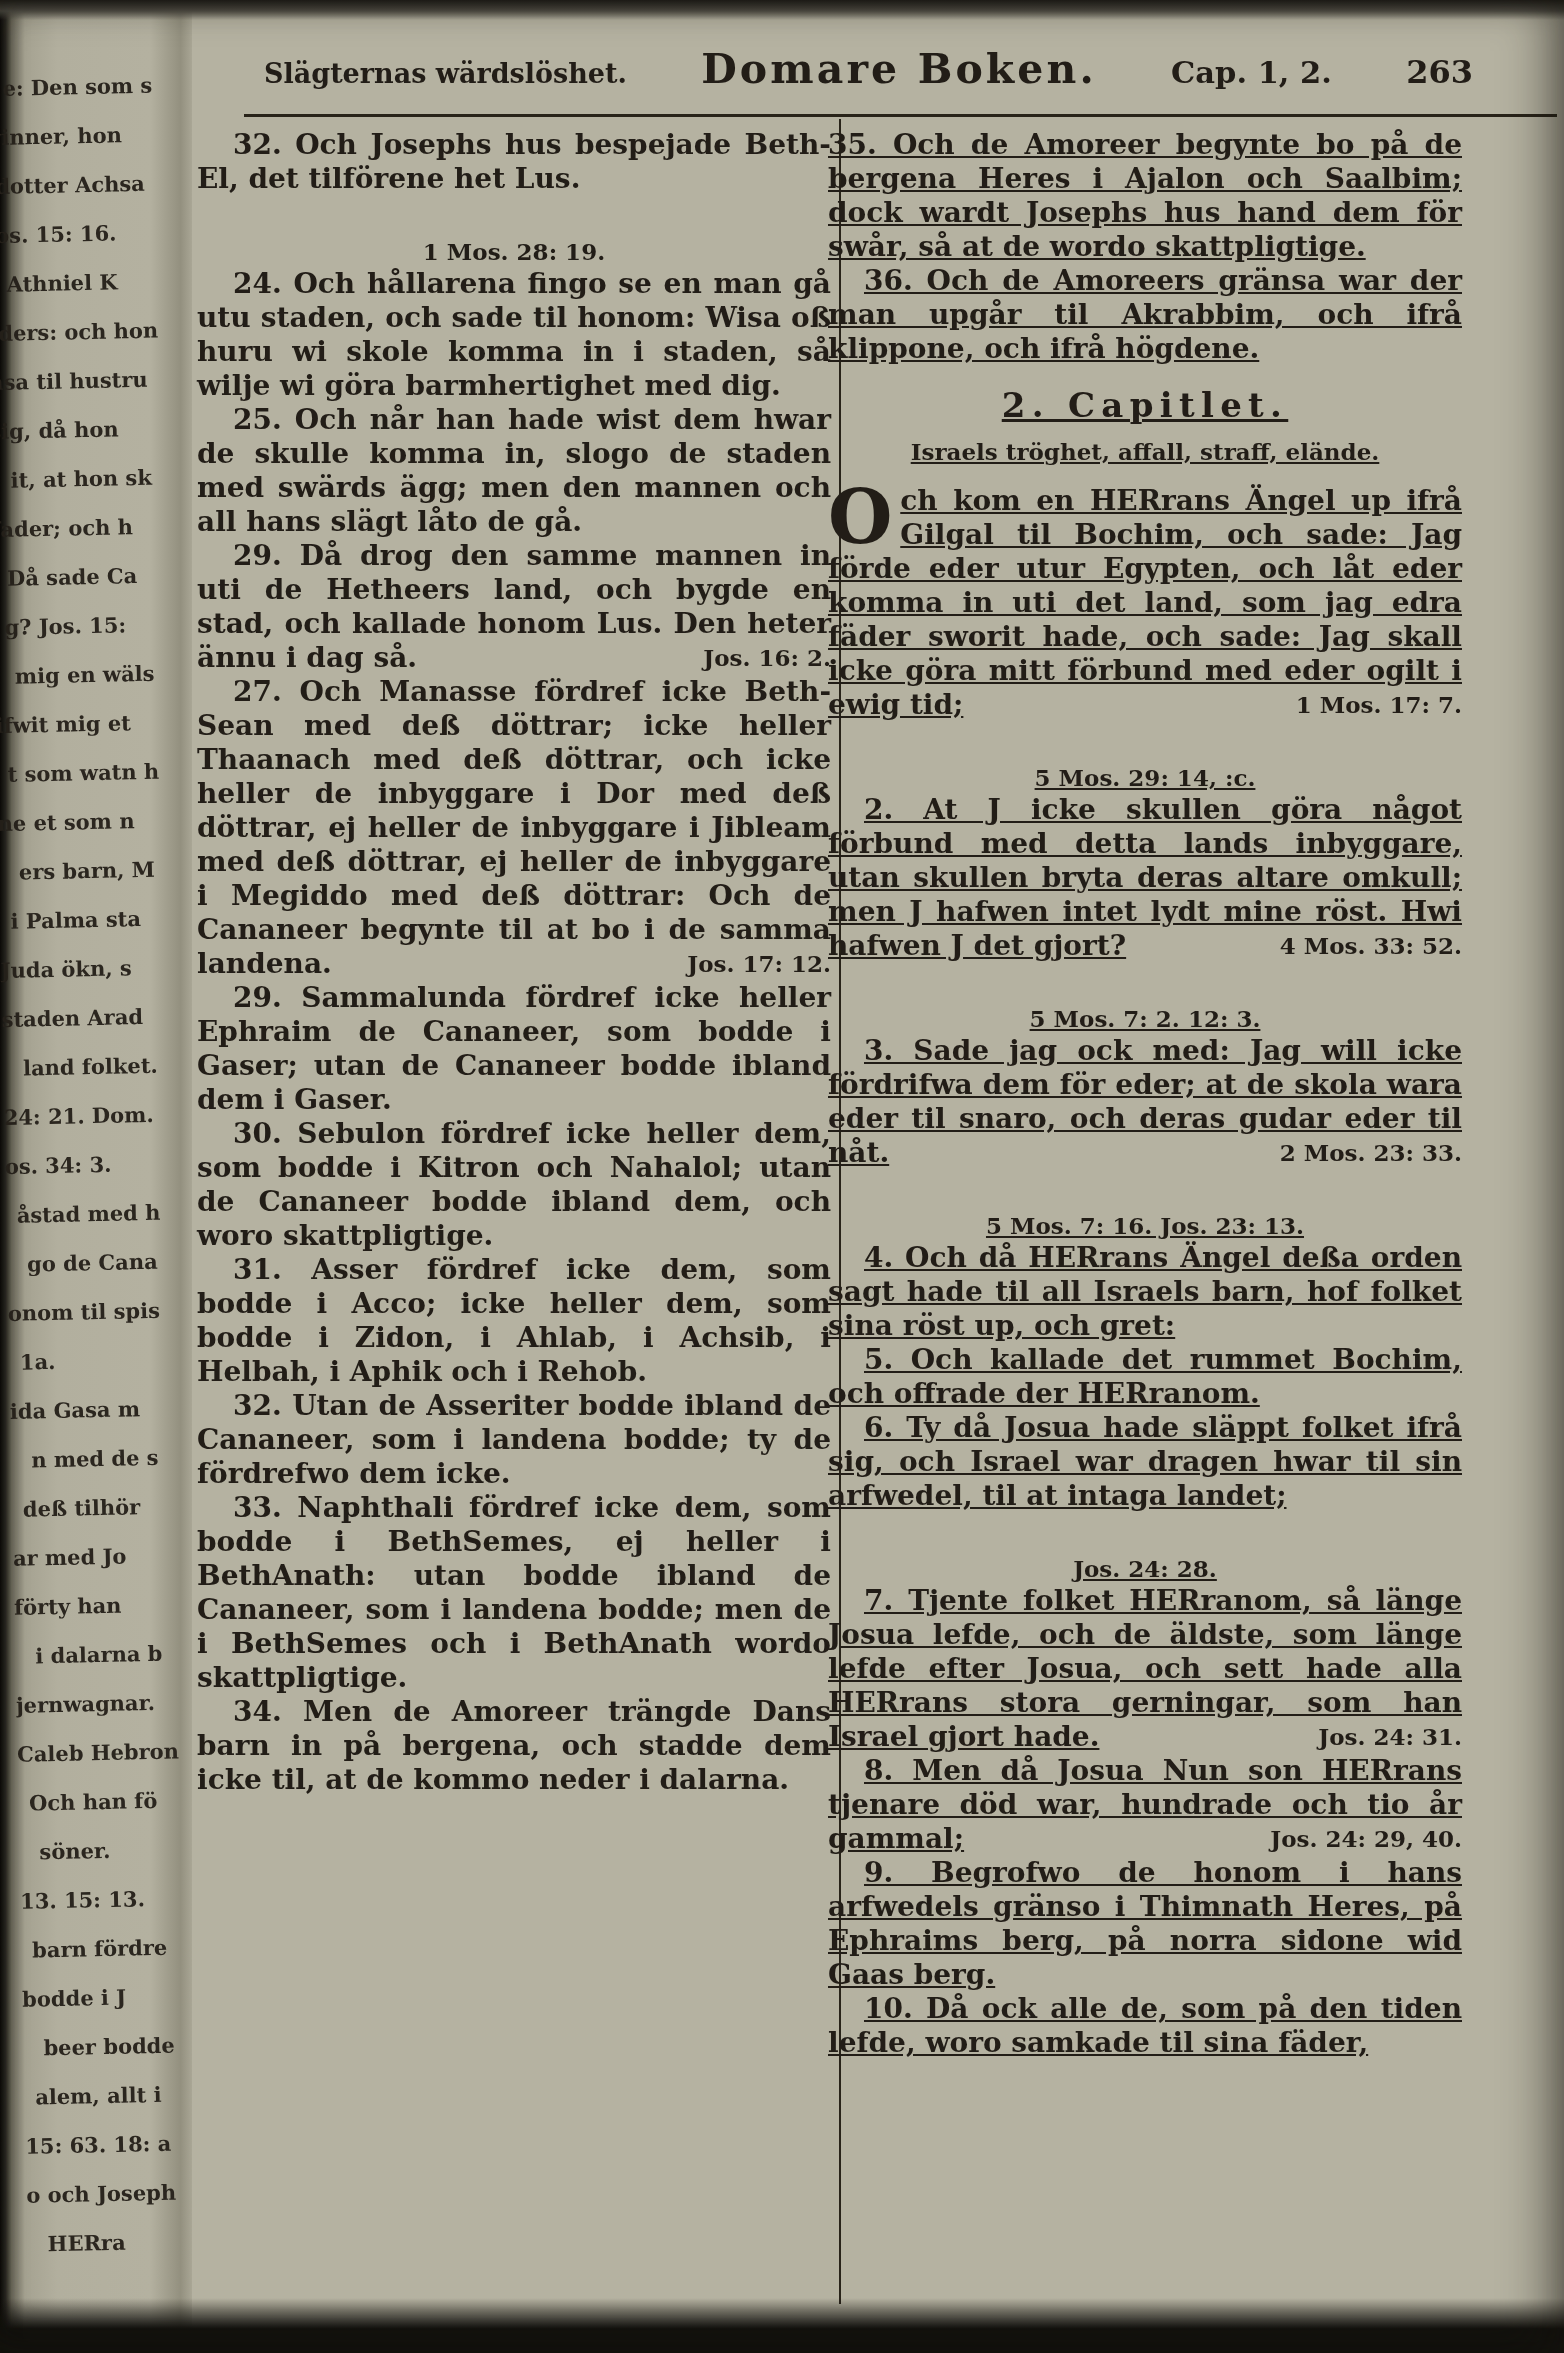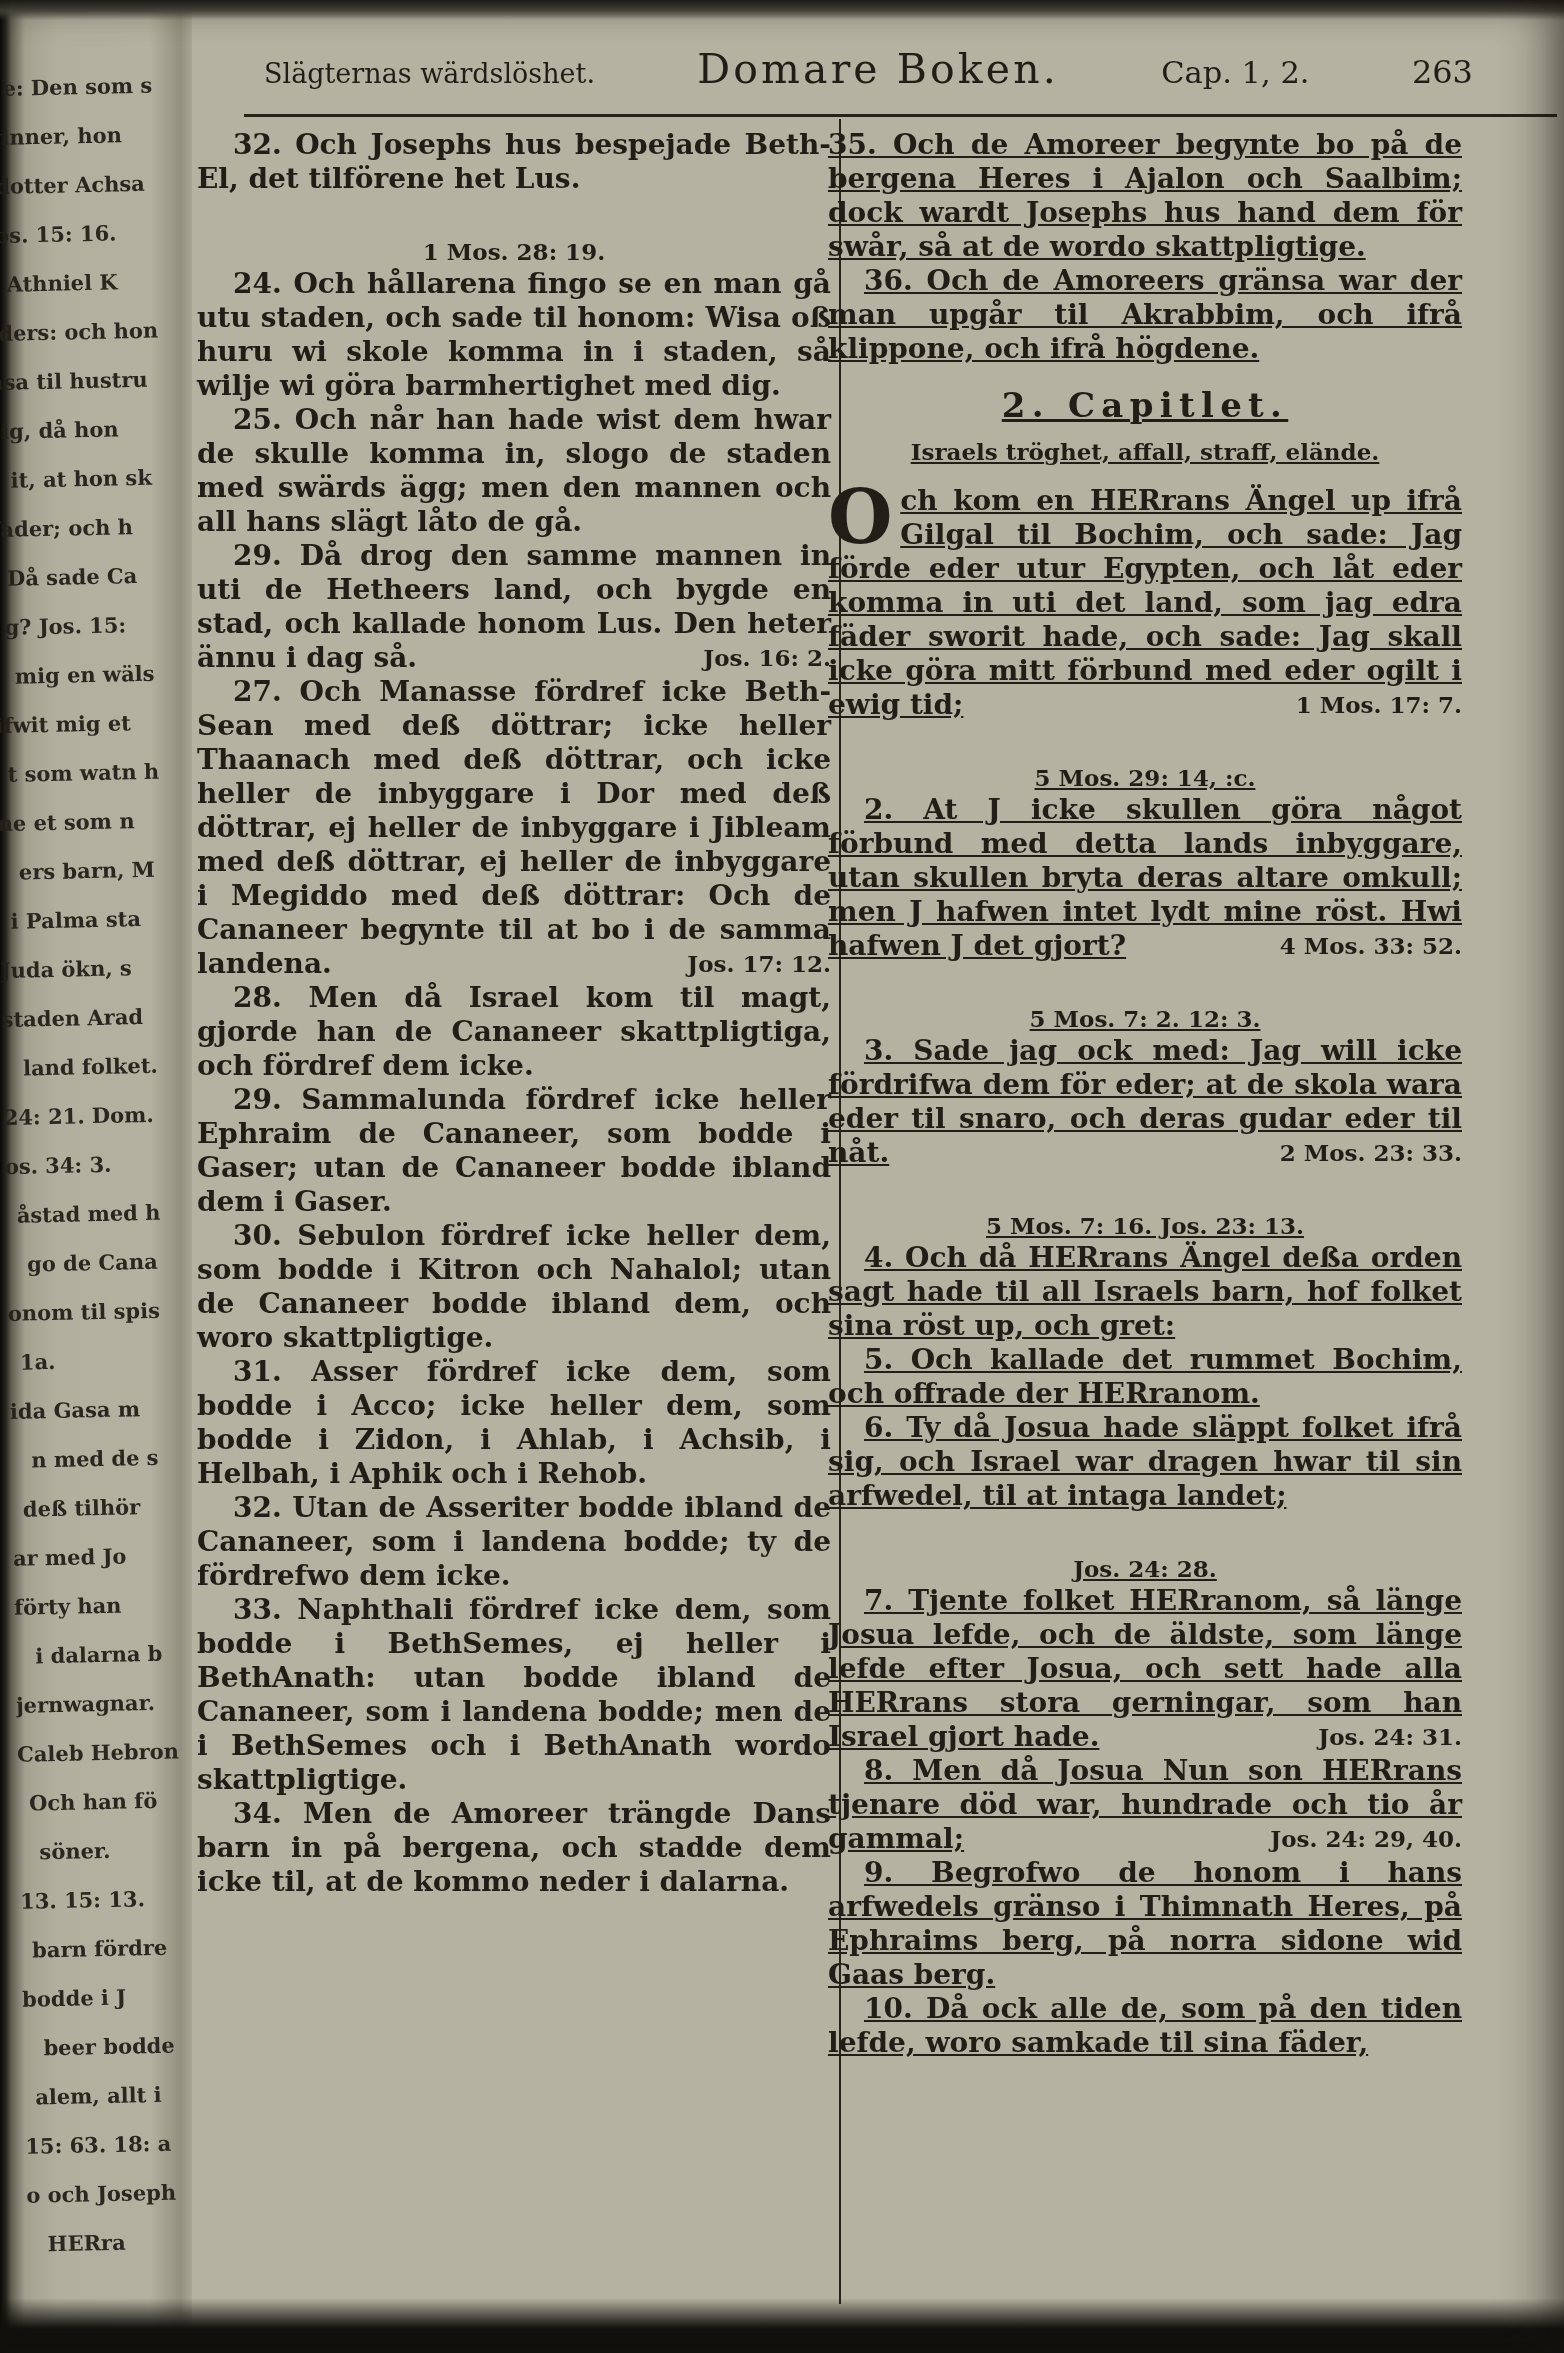--- a/index.html
+++ b/index.html
@@ -10,21 +10,21 @@
          background:linear-gradient(90deg,#0c0b09 0%,#2e2c25 3%,#6e6b5d 6%,#a5a291 13%,
                     #b2af9e 30%,#b4b1a0 78%,#93907f 94%,#a9a695 100%);overflow:hidden;}
   .spine-text{position:absolute;top:74px;left:4.7px;right:1.6px;transform:rotate(-1.2deg);
               font-size:21px;font-weight:bold;color:#2b261f;}
   .spine-text div{height:49px;white-space:nowrap;overflow:hidden;}
   .spine-text div:nth-child(3n){padding-left:11px;}
   .spine-text div:nth-child(4n+1){padding-left:20.3px;}
   
   .header{position:absolute;left:192px;right:0;top:45px;height:61px;display:flex;
           align-items:baseline;justify-content:space-between;padding:0 92px 0 72px;
-          font-weight:normal;}
+          font-weight:bold;}
   .h-left{font-size:27px;}
   .h-center{font-size:41px;letter-spacing:3.1px;}
   .h-cap{font-size:30.5px;}
   .h-num{font-size:32px;}
   .header-rule{position:absolute;left:244px;right:7.8px;top:114px;height:3.1px;background:#282319;}
   .divider{position:absolute;left:839px;top:119px;height:2185px;width:2.3px;background:#282319;}
   
   .col{position:absolute;top:128px;font-size:28px;line-height:34px;text-align:justify;
        font-weight:bold;}
   .col-left{left:197px;width:634px;}
@@ -109,21 +109,20 @@
   <div class="header-rule"></div>
   <div class="divider"></div>
 
   <div class="col col-left">
     <p class="verse"><span>32. Och Josephs hus bespejade Beth-El, det tilförene het Lus.</span></p>
     <div class="ref-center">1 Mos. 28: 19.</div>
     <p class="verse"><span>24. Och hållarena fingo se en man gå utu staden, och sade til honom: Wisa oß huru wi skole komma in i staden, så wilje wi göra barmhertighet med dig.</span></p>
     <p class="verse"><span>25. Och når han hade wist dem hwar de skulle komma in, slogo de staden med swärds ägg; men den mannen och all hans slägt låto de gå.</span></p>
     <p class="verse"><span>29. Då drog den samme mannen in uti de Hetheers land, och bygde en stad, och kallade honom Lus. Den heter ännu i dag så.</span> <span class="refr">Jos. 16: 2.</span></p>
     <p class="verse"><span>27. Och Manasse fördref icke Beth-Sean med deß döttrar; icke heller Thaanach med deß döttrar, och icke heller de inbyggare i Dor med deß döttrar, ej heller de inbyggare i Jibleam med deß döttrar, ej heller de inbyggare i Megiddo med deß döttrar: Och de Cananeer begynte til at bo i de samma landena.</span> <span class="refr">Jos. 17: 12.</span></p>
-    <p class="verse"><span>28. Men då Israel kom til magt, gjorde han de Cananeer skattpligtiga, och fördref dem icke.</span></p>
     <p class="verse"><span>29. Sammalunda fördref icke heller Ephraim de Cananeer, som bodde i Gaser; utan de Cananeer bodde ibland dem i Gaser.</span></p>
     <p class="verse"><span>30. Sebulon fördref icke heller dem, som bodde i Kitron och Nahalol; utan de Cananeer bodde ibland dem, och woro skattpligtige.</span></p>
     <p class="verse"><span>31. Asser fördref icke dem, som bodde i Acco; icke heller dem, som bodde i Zidon, i Ahlab, i Achsib, i Helbah, i Aphik och i Rehob.</span></p>
     <p class="verse"><span>32. Utan de Asseriter bodde ibland de Cananeer, som i landena bodde; ty de fördrefwo dem icke.</span></p>
     <p class="verse"><span>33. Naphthali fördref icke dem, som bodde i BethSemes, ej heller i BethAnath: utan bodde ibland de Cananeer, som i landena bodde; men de i BethSemes och i BethAnath wordo skattpligtige.</span></p>
     <p class="verse"><span>34. Men de Amoreer trängde Dans barn in på bergena, och stadde dem icke til, at de kommo neder i dalarna.</span></p>
   </div>
 
   <div class="col col-right">
     <p class="verse" style="text-indent:0"><span>35. Och de Amoreer begynte bo på de bergena Heres i Ajalon och Saalbim; dock wardt Josephs hus hand dem för swår, så at de wordo skattpligtige.</span></p>

